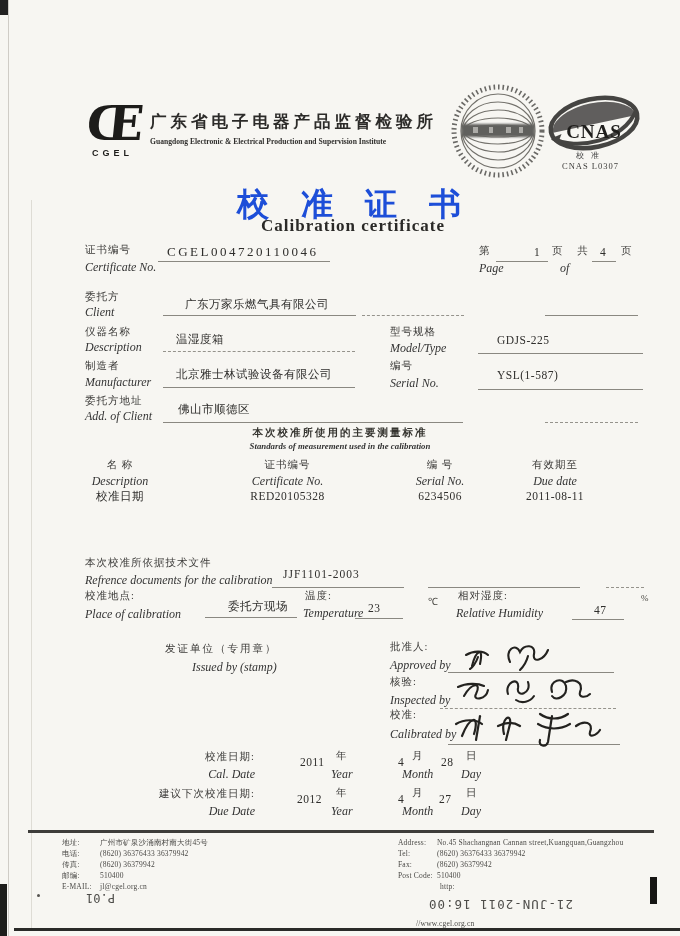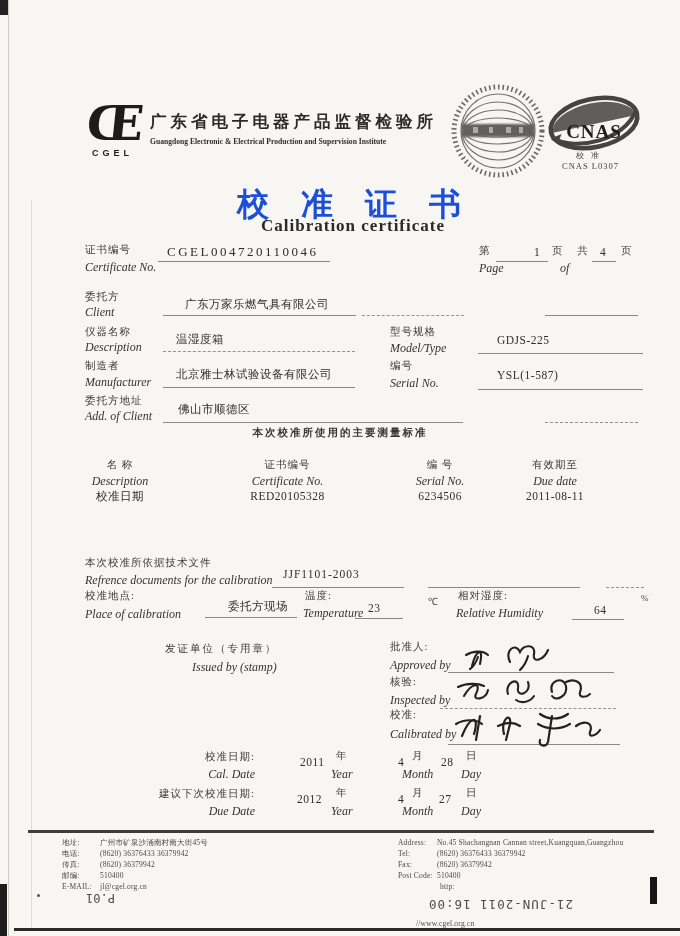--- a/index.html
+++ b/index.html
@@ -115,20 +115,21 @@
   <span class="t val" style="left:497px;top:369px;">YSL(1-587)</span>
   <div class="ul" style="left:478px;top:388px;width:165px;"></div>
 
   <span class="t cn" style="left:85px;top:394px;">委托方地址</span>
   <span class="t en" style="left:85px;top:409px;">Add. of Client</span>
   <span class="t val" style="left:178px;top:402px;">佛山市顺德区</span>
   <div class="ul" style="left:163px;top:421px;width:300px;"></div>
   <div class="uld" style="left:545px;top:421px;width:93px;"></div>
 
   <span class="t" style="left:0;top:426px;width:680px;text-align:center;font-size:10.5px;font-weight:bold;letter-spacing:2px;color:#35342f;">本次校准所使用的主要测量标准</span>
+  <span class="t" style="left:0;top:441px;width:680px;text-align:center;font-size:8.8px;font-style:italic;font-weight:bold;color:#343434;">Standards of measurement used in the calibration</span>
 
   <span class="t cn" style="left:60px;top:458px;width:120px;text-align:center;">名  称</span>
   <span class="t en" style="left:60px;top:474px;width:120px;text-align:center;">Description</span>
   <span class="t cn" style="left:205px;top:458px;width:165px;text-align:center;">证书编号</span>
   <span class="t en" style="left:205px;top:474px;width:165px;text-align:center;">Certificate No.</span>
   <span class="t cn" style="left:380px;top:458px;width:120px;text-align:center;">编  号</span>
   <span class="t en" style="left:380px;top:474px;width:120px;text-align:center;">Serial No.</span>
   <span class="t cn" style="left:500px;top:458px;width:110px;text-align:center;">有效期至</span>
   <span class="t en" style="left:500px;top:474px;width:110px;text-align:center;">Due date</span>
 
@@ -150,21 +151,21 @@
   <div class="ul" style="left:205px;top:616px;width:92px;"></div>
 
   <span class="t cn" style="left:305px;top:589px;">温度:</span>
   <span class="t en" style="left:303px;top:606px;">Temperature</span>
   <span class="t val" style="left:368px;top:602px;">23</span>
   <div class="ul" style="left:355px;top:617px;width:48px;"></div>
   <span class="t" style="left:428px;top:594px;font-size:10px;color:#45443f;">℃</span>
 
   <span class="t cn" style="left:458px;top:589px;">相对湿度:</span>
   <span class="t en" style="left:456px;top:606px;">Relative Humidity</span>
-  <span class="t val" style="left:594px;top:604px;">64</span>
+  <span class="t val" style="left:594px;top:604px;">47</span>
   <div class="ul" style="left:572px;top:618px;width:52px;"></div>
   <span class="t" style="left:641px;top:593px;font-size:9px;color:#45443f;">%</span>
 
   <span class="t cn" style="left:165px;top:642px;letter-spacing:2px;">发证单位（专用章）</span>
   <span class="t en" style="left:192px;top:660px;">Issued by (stamp)</span>
 
   <span class="t cn" style="left:390px;top:640px;">批准人:</span>
   <span class="t en" style="left:390px;top:658px;">Approved by</span>
   <div class="ul" style="left:448px;top:671px;width:166px;"></div>
   <svg style="left:458px;top:638px;" width="150" height="36" viewBox="0 0 150 36">

